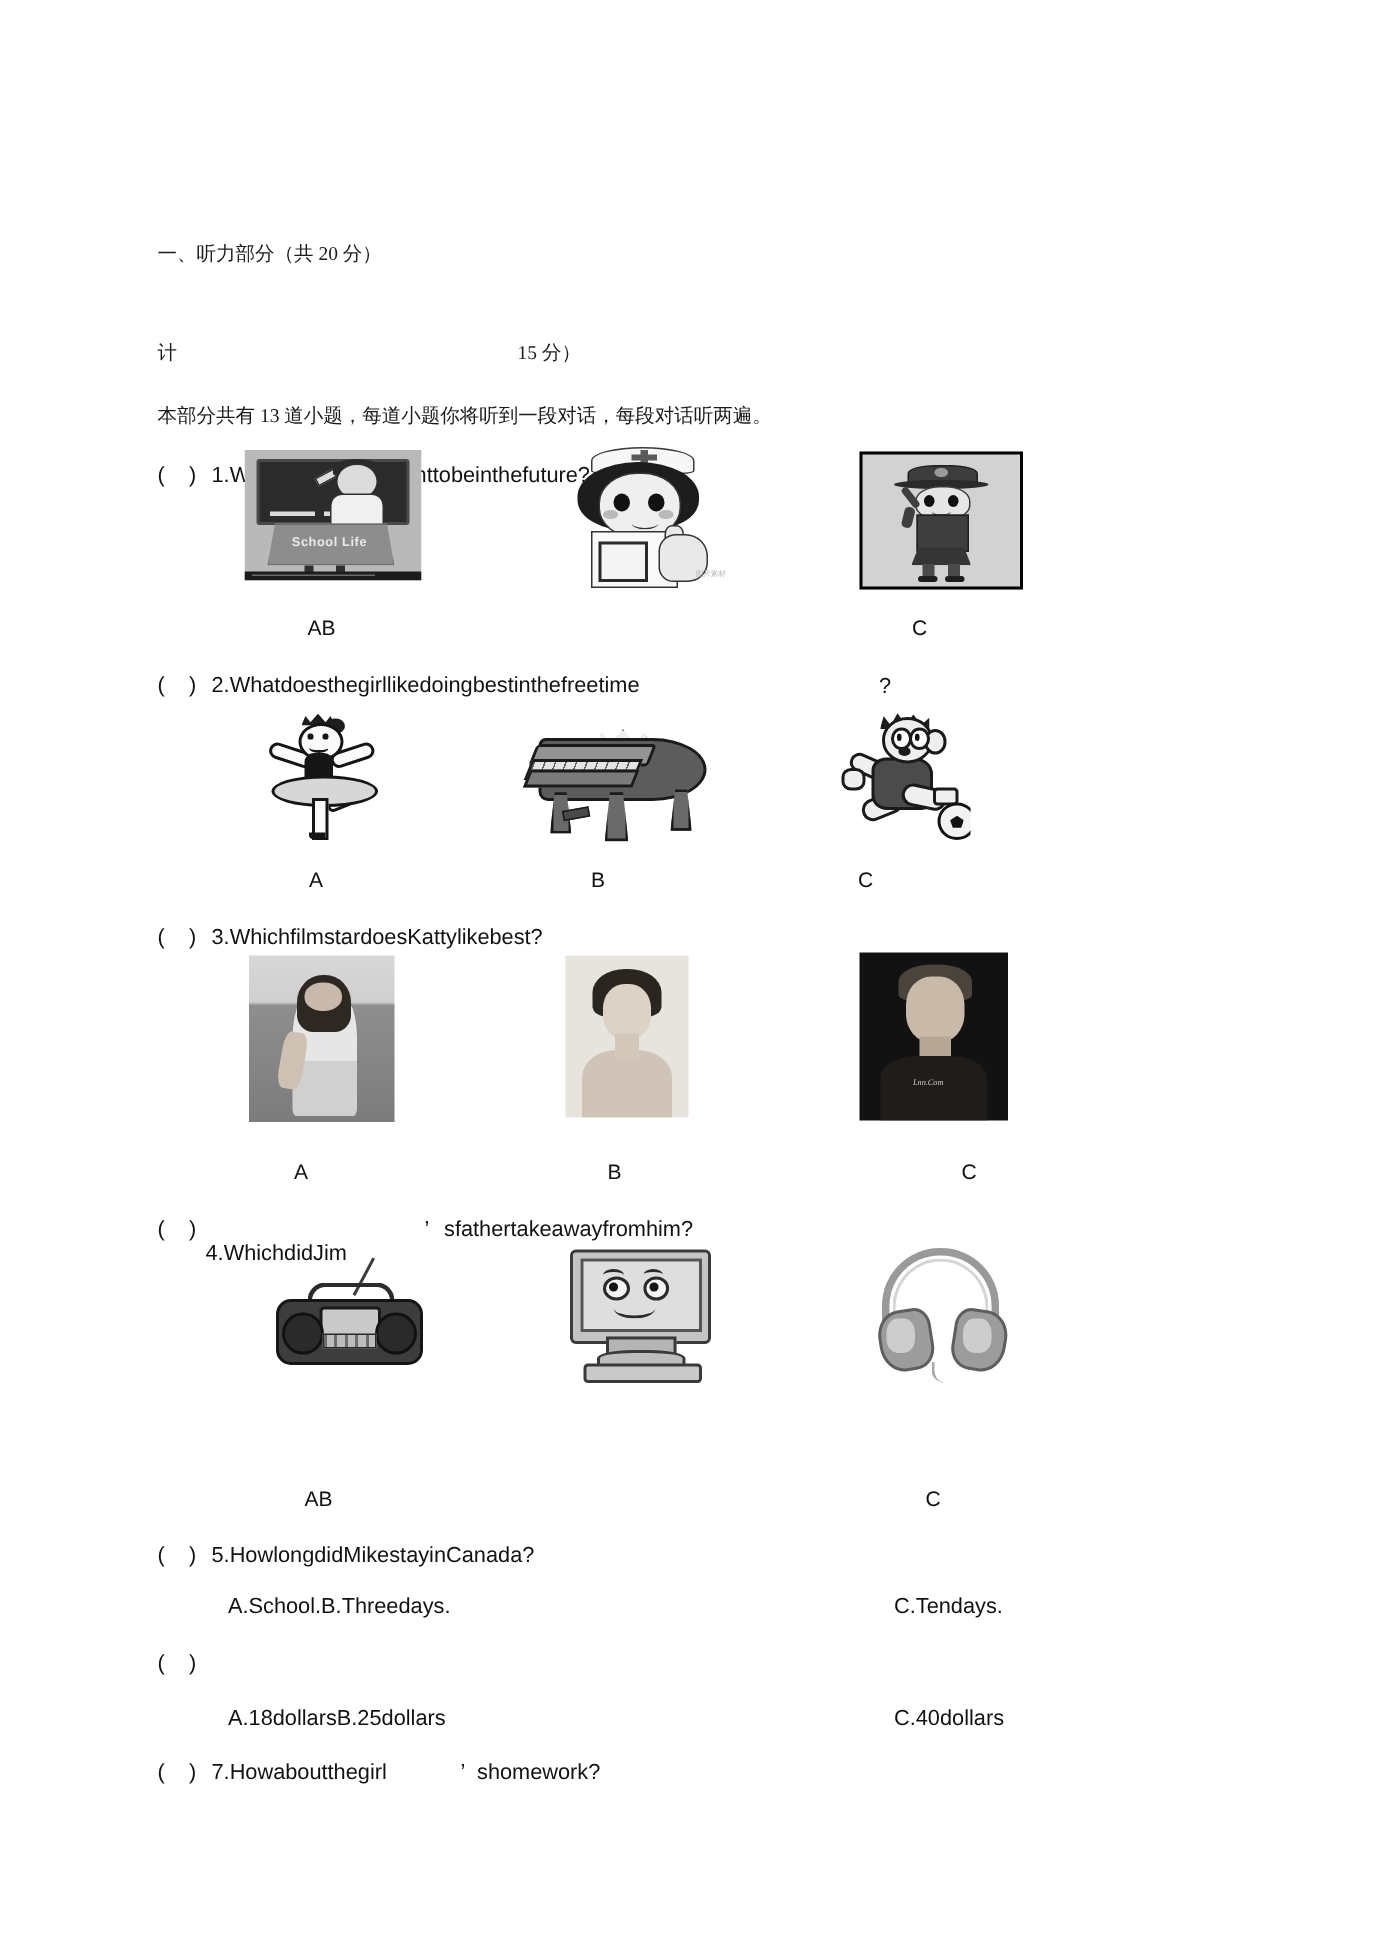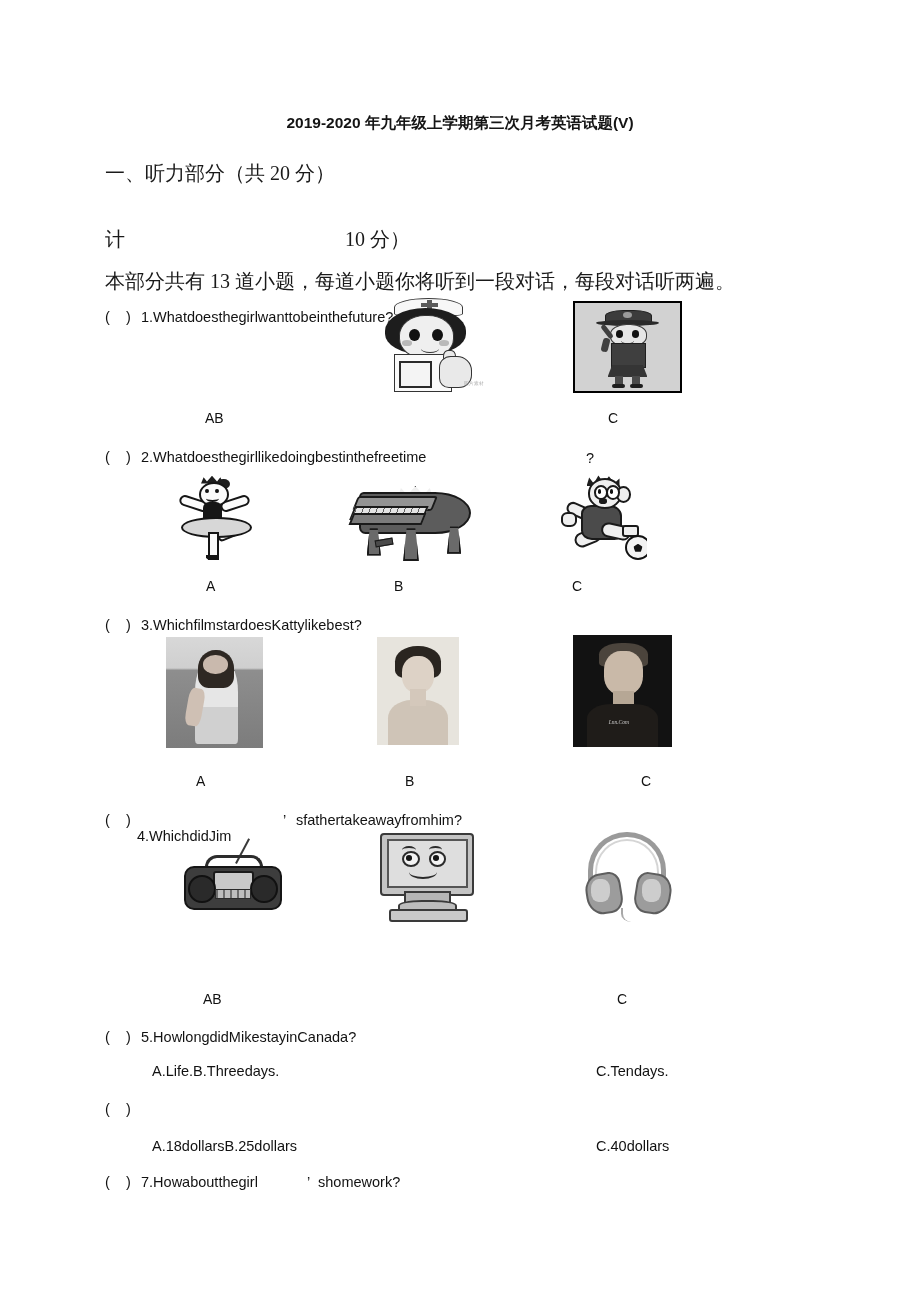--- a/index.html
+++ b/index.html
@@ -51,21 +51,21 @@
   .txt {
     position: absolute;
     font-family: "Liberation Sans", sans-serif;
     font-size: 14.5px;
     color: #121212;
     white-space: pre;
     line-height: 1.35;
   }
   .txt-cjk {
     font-family: "Liberation Serif", serif;
-    font-size: 20px;
+    font-size: 13px;
     color: #1a1a1a;
   }
   .opt-label {
     position: absolute;
     font-family: "Liberation Sans", sans-serif;
     font-size: 14px;
     color: #111111;
     white-space: pre;
   }
 
@@ -607,32 +607,48 @@
     border-left:2px solid #a8a8a8;
     border-radius:0 0 0 60%;
   }
 </style>
 </head>
 <body>
 
 <div class="page">
 
 
-  <div class="doc-title">2019-2020 年九年级上学期第三次月考英语试题(V)</div>
 
   <div class="txt txt-cjk" style="left:105px; top:160px;">一、听力部分（共 20 分）</div>
 
   <div class="txt txt-cjk" style="left:105px; top:226px;">计</div>
-  <div class="txt txt-cjk" style="left:345px; top:226px;">10 分）</div>
+  <div class="txt txt-cjk" style="left:345px; top:226px;">15 分）</div>
 
   <div class="txt txt-cjk" style="left:105px; top:268px;">本部分共有 13 道小题，每道小题你将听到一段对话，每段对话听两遍。</div>
 
   <div class="txt" style="left:105px; top:308px;">(    )</div>
   <div class="txt" style="left:141px; top:308px;">1.Whatdoesthegirlwanttobeinthefuture?</div>
 
+  <div class="imgbox" style="left:163px; top:300px; width:118px; height:87px;">
+    <div class="sl-bg"></div>
+    <div class="sl-board"></div>
+    <div class="sl-chalk"></div>
+    <div class="sl-chalk2"></div>
+    <div class="sl-arm"></div>
+    <div class="sl-teacher-hair"></div>
+    <div class="sl-teacher-head"></div>
+    <div class="sl-teacher-body"></div>
+    <div class="sl-desk"></div>
+    <div class="sl-legs"></div>
+    <div class="sl-legs2"></div>
+    <div class="sl-desk-text">School Life</div>
+    <div class="sl-footer">
+      <div class="sl-footer-line"></div>
+    </div>
+  </div>
 
   <div class="imgbox" style="left:374px; top:296px; width:112px; height:96px;">
     <div class="nu-cap"></div>
     <div class="nu-cross-v"></div>
     <div class="nu-cross-h"></div>
     <div class="nu-hair"></div>
     <div class="nu-face"></div>
     <div class="nu-eye-l"></div>
     <div class="nu-eye-r"></div>
     <div class="nu-cheek-l"></div>
@@ -792,21 +808,21 @@
     <div class="hp-pad-l"></div>
     <div class="hp-pad-r"></div>
     <div class="hp-cord"></div>
   </div>
 
   <div class="opt-label" style="left:203px; top:991px;">AB</div>
   <div class="opt-label" style="left:617px; top:991px;">C</div>
 
   <div class="txt" style="left:105px; top:1028px;">(    )</div>
   <div class="txt" style="left:141px; top:1028px;">5.HowlongdidMikestayinCanada?</div>
-  <div class="txt" style="left:152px; top:1062px;">A.Life.B.Threedays.</div>
+  <div class="txt" style="left:152px; top:1062px;">A.School.B.Threedays.</div>
   <div class="txt" style="left:596px; top:1062px;">C.Tendays.</div>
 
   <div class="txt" style="left:105px; top:1100px;">(    )</div>
   <div class="txt" style="left:152px; top:1137px;">A.18dollarsB.25dollars</div>
   <div class="txt" style="left:596px; top:1137px;">C.40dollars</div>
 
   <div class="txt" style="left:105px; top:1173px;">(    )</div>
   <div class="txt" style="left:141px; top:1173px;">7.Howaboutthegirl</div>
   <div class="txt" style="left:307px; top:1173px;">’</div>
   <div class="txt" style="left:318px; top:1173px;">shomework?</div>

